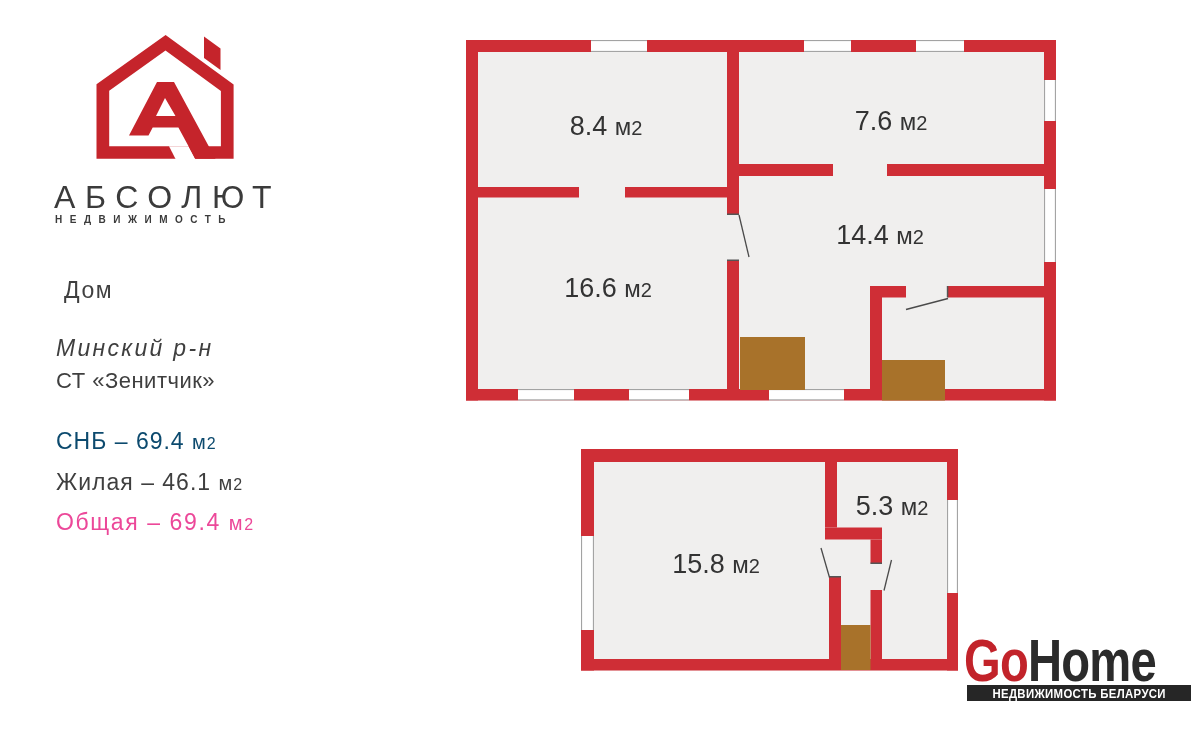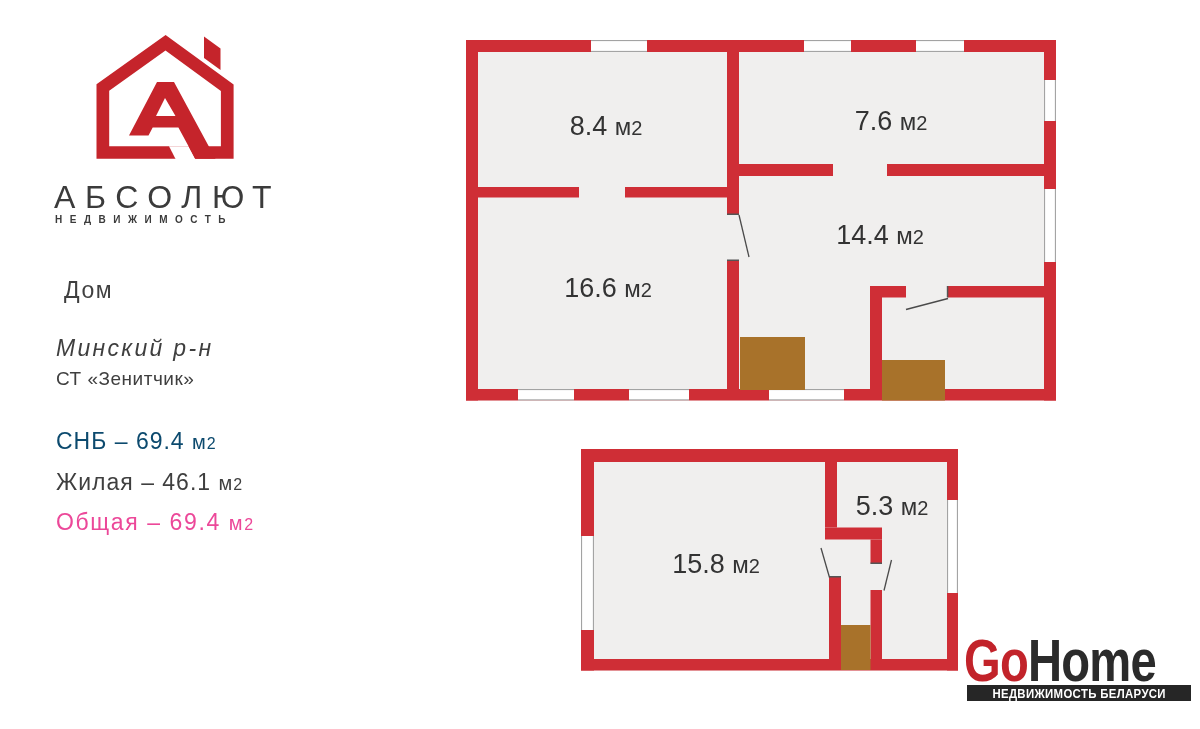--- a/index.html
+++ b/index.html
@@ -20,21 +20,21 @@
 </svg>
 
 <div class="abs" style="left:54px;top:179px;font-size:32px;font-weight:normal;color:#3b3b3b;letter-spacing:9.6px;white-space:nowrap;">АБСОЛЮТ</div>
 
 <div class="abs" style="left:55px;top:213.5px;font-size:10px;font-weight:bold;color:#3b3b3b;letter-spacing:7.5px;white-space:nowrap;">НЕДВИЖИМОСТЬ</div>
 
 <div class="abs" style="left:56px;top:276.5px;font-size:23px;color:#3f3f3f;letter-spacing:1.6px;margin-left:8px;">Дом</div>
 
 <div class="abs" style="left:56px;top:335.2px;font-size:23px;color:#3f3f3f;letter-spacing:2.3px;font-style:italic;">Минский р-н</div>
 
-<div class="abs" style="left:56px;top:367.5px;font-size:19px;color:#3f3f3f;letter-spacing:0.5px;">СТ «Зенитчик»</div>
+<div class="abs" style="left:56px;top:367.5px;font-size:22px;color:#3f3f3f;letter-spacing:0.5px;">СТ «Зенитчик»</div>
 
 <div class="abs" style="left:56px;top:428.2px;font-size:23px;color:#0c4a6e;letter-spacing:1.0px;">СНБ – 69.4 <span style="font-size:20px;">м</span><span style="font-size:16px;">2</span></div>
 
 <div class="abs" style="left:56px;top:475px;font-size:23px;color:#ec4899;letter-spacing:1.6px;margin-top:34px;">Общая – 69.4 <span style="font-size:20px;">м</span><span style="font-size:16px;">2</span></div>
 
 <div class="abs" style="left:56px;top:469px;font-size:23px;color:#3f3f3f;letter-spacing:1.0px;">Жилая – 46.1 <span style="font-size:20px;">м</span><span style="font-size:16px;">2</span></div>
 
 <svg class="abs" style="left:460px;top:34px;" width="602" height="372" viewBox="460 34 602 372">
 
   <rect x="466" y="40" width="590" height="360.5" fill="#f0efee"></rect>

